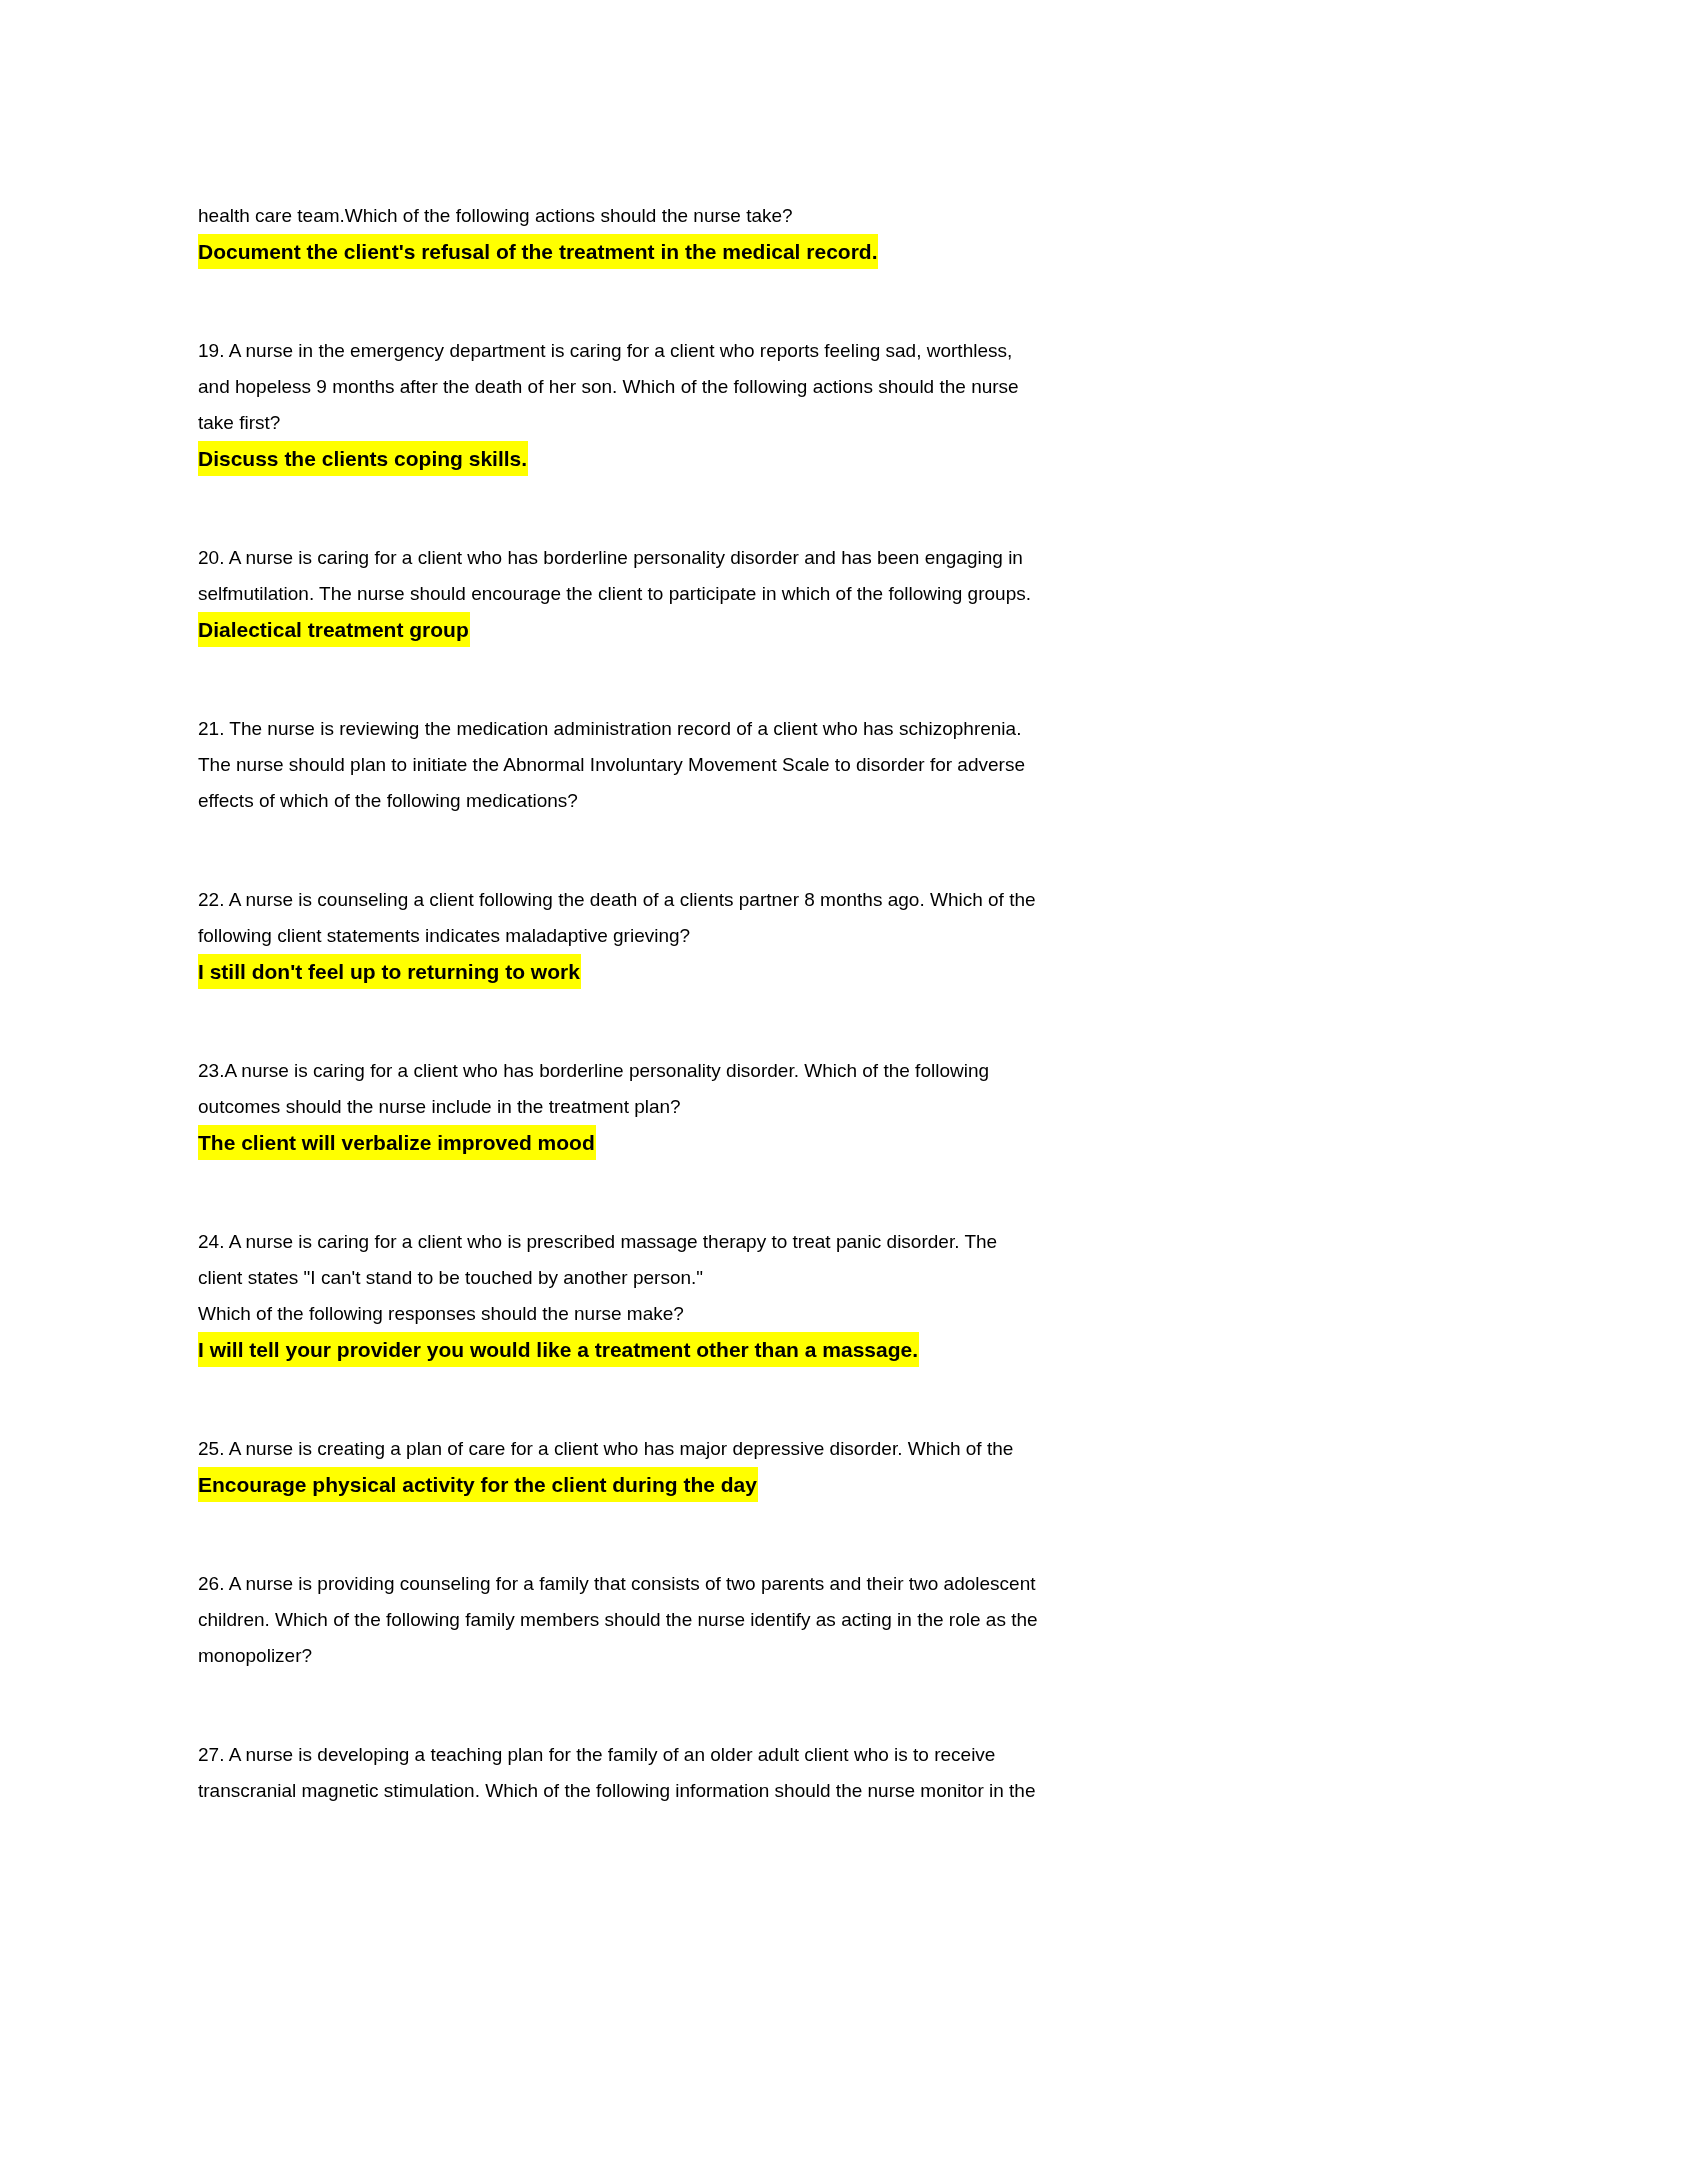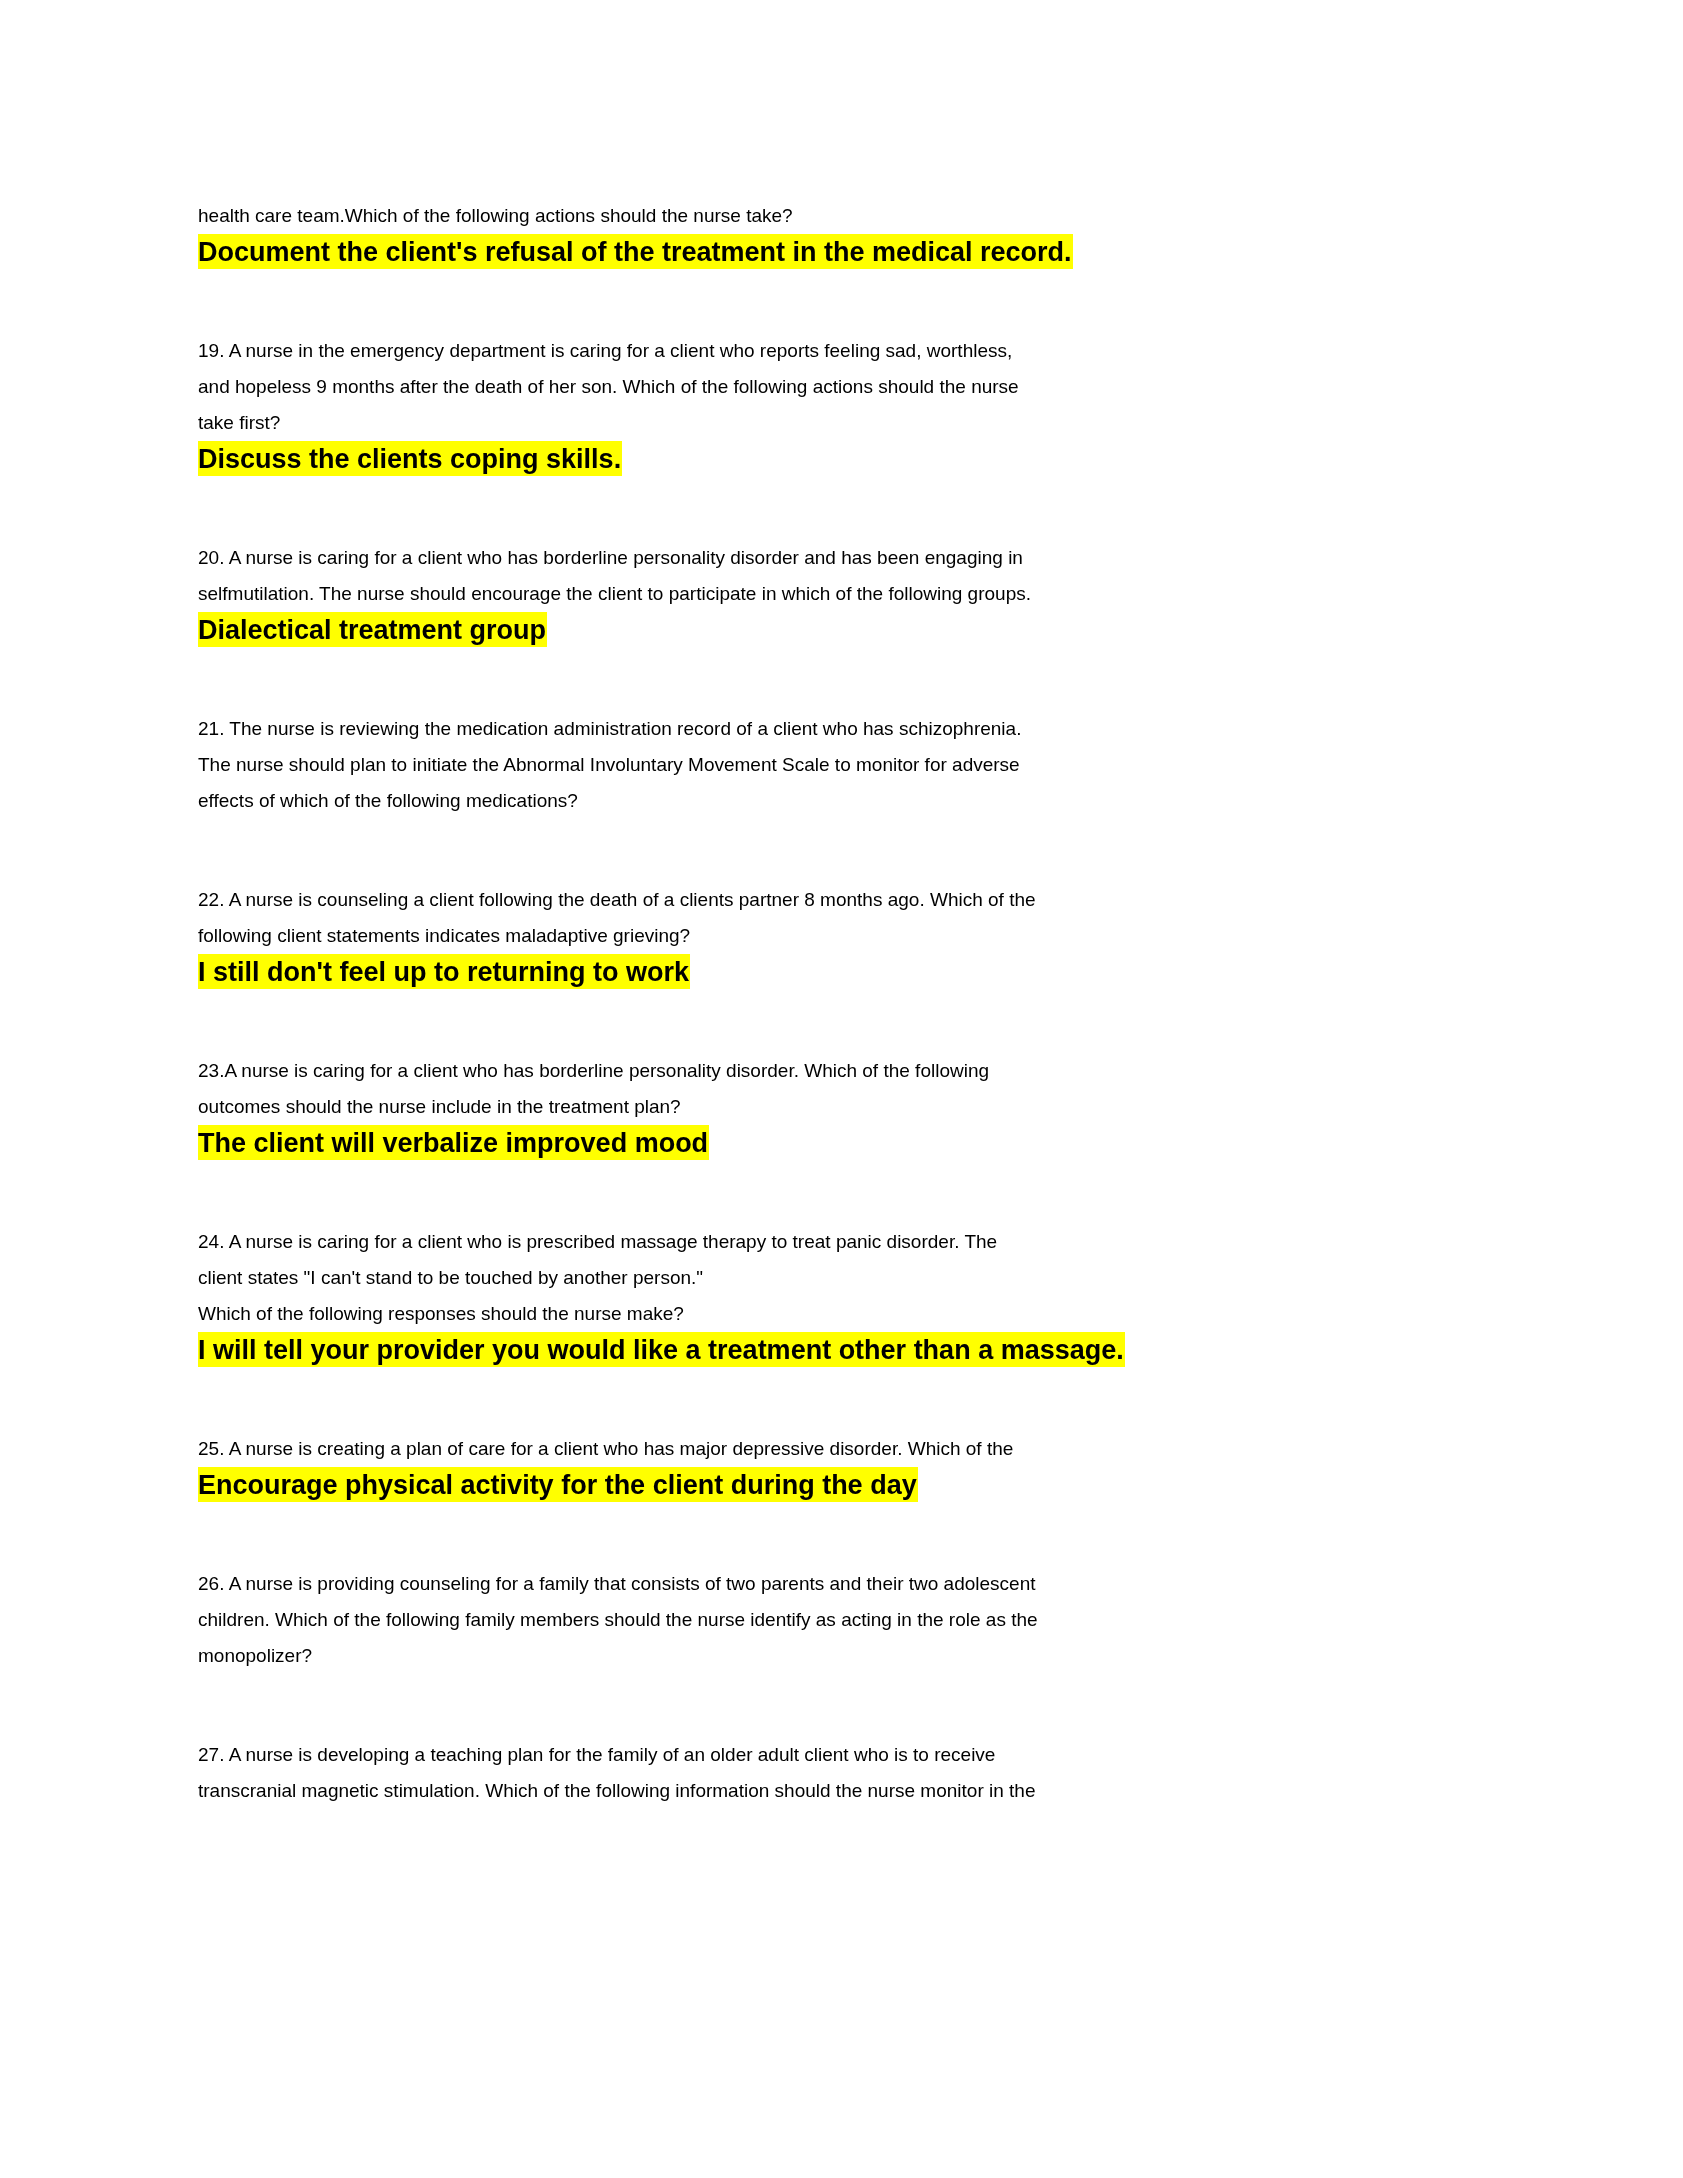--- a/index.html
+++ b/index.html
@@ -31,21 +31,21 @@
       display: block;
       height: 36px;
       line-height: 36px;
       font-size: 19px;
       white-space: nowrap;
     }
     .answer-line {
       display: block;
       height: 36px;
       line-height: 36px;
-      font-size: 27px;
+      font-size: 21px;
       white-space: nowrap;
     }
     .answer {
       background: #FFFF00;
       font-weight: bold;
       display: inline-block;
       height: 35px;
       line-height: 36px;
       padding-right: 1px;
     }
@@ -68,21 +68,21 @@
   </div>
 
   <div class="block">
     <span class="line">20. A nurse is caring for a client who has borderline personality disorder and has been engaging in</span>
     <span class="line">selfmutilation. The nurse should encourage the client to participate in which of the following groups.</span>
     <span class="answer-line"><span class="answer">Dialectical treatment group</span></span>
   </div>
 
   <div class="block">
     <span class="line">21. The nurse is reviewing the medication administration record of a client who has schizophrenia.</span>
-    <span class="line">The nurse should plan to initiate the Abnormal Involuntary Movement Scale to monitor for adverse</span>
+    <span class="line">The nurse should plan to initiate the Abnormal Involuntary Movement Scale to disorder for adverse</span>
     <span class="line">effects of which of the following medications?</span>
   </div>
 
   <div class="block">
     <span class="line">22. A nurse is counseling a client following the death of a clients partner 8 months ago. Which of the</span>
     <span class="line">following client statements indicates maladaptive grieving?</span>
     <span class="answer-line"><span class="answer">I still don't feel up to returning to work</span></span>
   </div>
 
   <div class="block">

